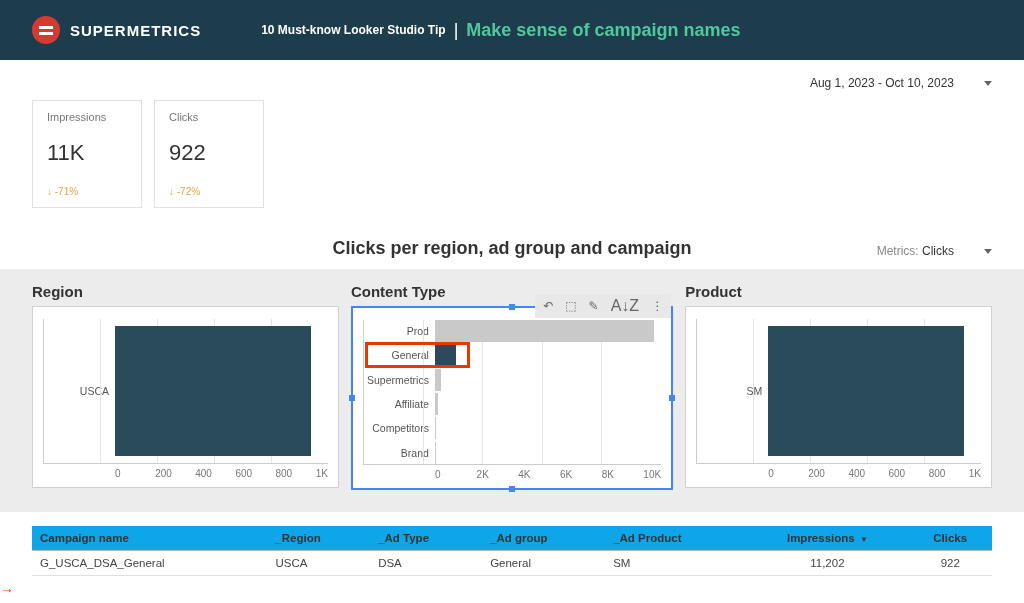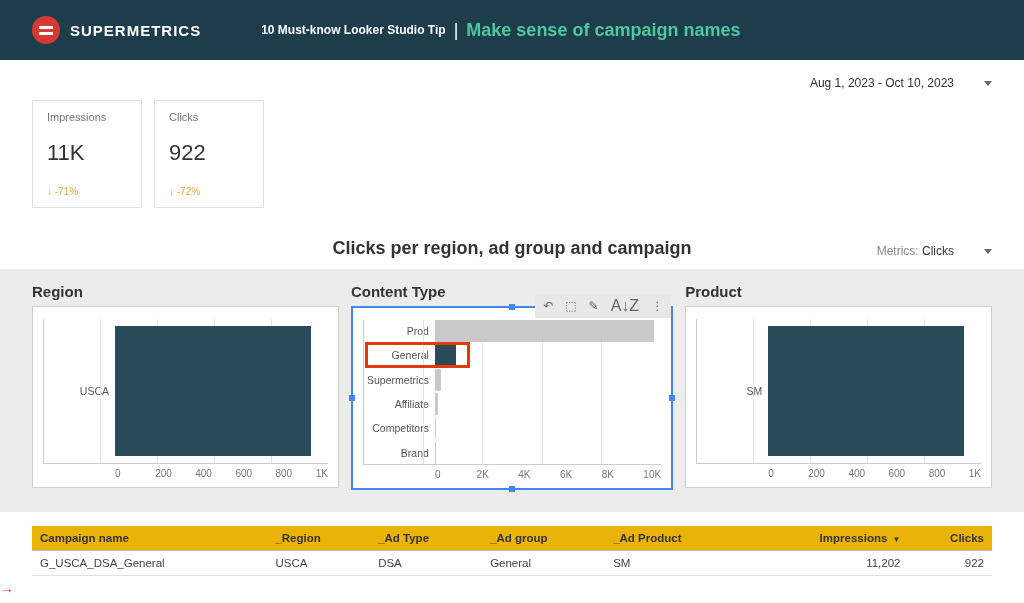--- a/index.html
+++ b/index.html
@@ -62,22 +62,22 @@
 .axis > div { flex: 1; text-align: left; }
 .axis > div:last-child { text-align: left; flex: 0.3; }
 
 .highlight { position: absolute; border: 3px solid #e63900; pointer-events: none; }
 
 .toolbar { position: absolute; top: -14px; right: 0; background: #e8e8e8; display: flex; align-items: center; gap: 12px; padding: 3px 8px; font-size: 12px; color: #666; }
 .toolbar span { cursor: pointer; }
 
 .table-section { padding: 14px 32px 10px; position: relative; }
 .tbl { width: 100%; border-collapse: collapse; font-size: 11.5px; }
-.tbl th { background: #eab308; text-align: left; padding: 6px 8px; font-weight: 700; color: #333; border-bottom: 1px solid #bbb; }
-.tbl th.right, .tbl td.right { text-align: right; }
+.tbl th { background: #0ea5e9; text-align: left; padding: 6px 8px; font-weight: 700; color: #333; border-bottom: 1px solid #bbb; }
+.tbl th.right, .tbl td.right { text-align: center; }
 .tbl td { padding: 6px 8px; border-bottom: 1px solid #e0e0e0; color: #444; }
 .sort-caret { font-size: 8px; margin-left: 2px; }
 
 .red-arrow { position: absolute; left: 0; top: 68px; color: #e63900; font-size: 14px; }
 </style>
 </head>
 <body>
 
 <div class="header">
   <div class="logo">

